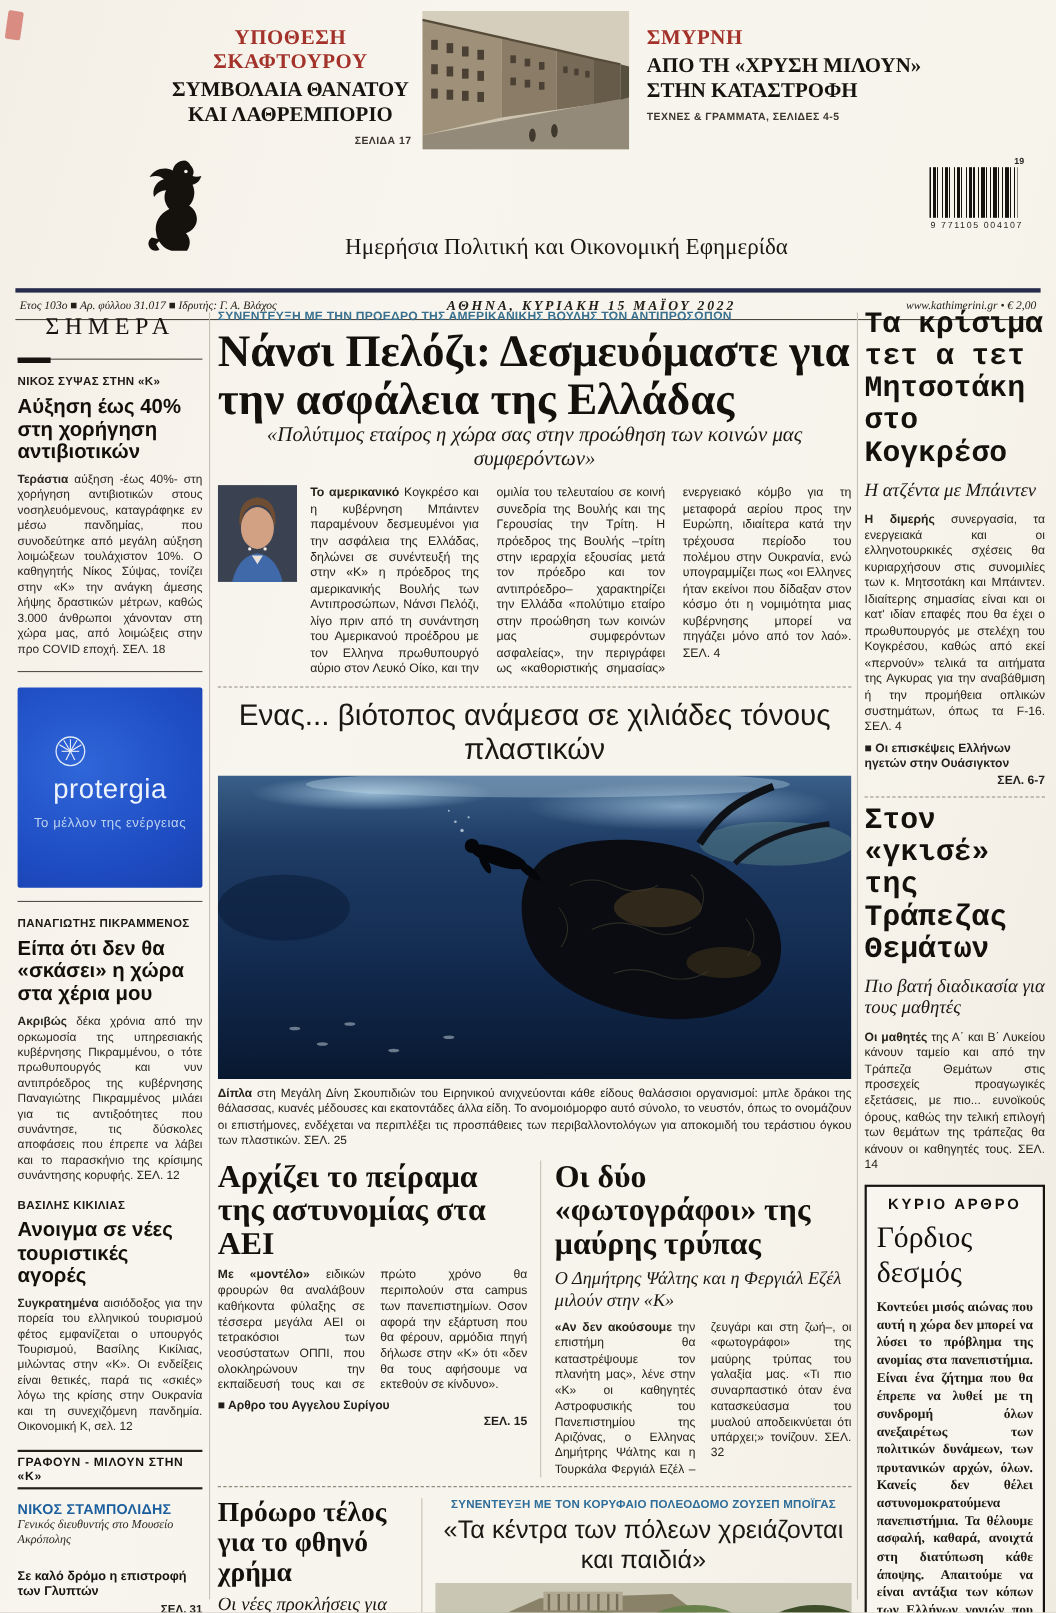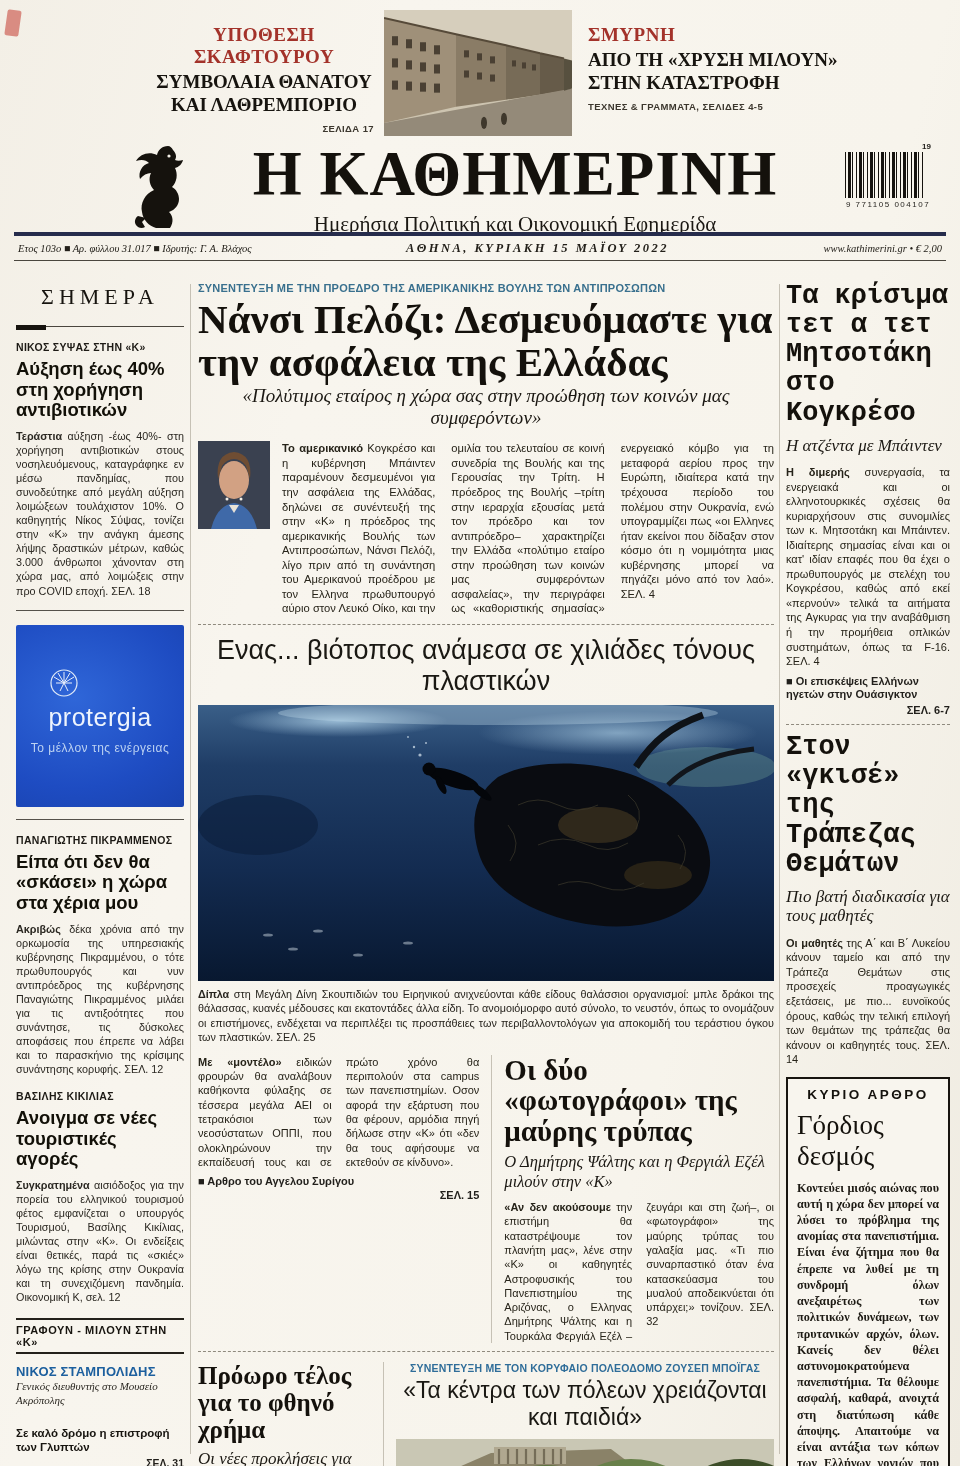--- a/index.html
+++ b/index.html
@@ -22,21 +22,21 @@
   .mast-title{position:absolute;left:195px;top:0px;width:640px;text-align:center;
               font-family:"Liberation Serif",serif;font-weight:700;font-size:63px;letter-spacing:1px;color:#14110c;}
   .mast-sub{position:absolute;left:195px;top:74px;width:640px;text-align:center;
             font-family:"Liberation Serif",serif;font-size:21px;color:#1b1813;}
   .barcode-wrap{position:absolute;left:845px;top:4px;width:86px;height:70px;}
   .barcode{width:80px;height:46px;margin-top:10px;
            background:repeating-linear-gradient(90deg,#15120e 0 1px,transparent 1px 3px,#15120e 3px 6px,transparent 6px 7px,#15120e 7px 8px,transparent 8px 11px);}
   .barcode-issue{position:absolute;right:0;top:0;font-size:8px;font-weight:700;}
   .barcode-num{font-size:8px;letter-spacing:1.5px;margin-top:2px;text-align:center;}
   
-  .dateline{position:absolute;top:232px;left:14px;right:14px;border-top:4px solid #262c4c;border-bottom:1px solid #4a463e;
+  .dateline{position:absolute;top:262px;left:14px;right:14px;border-top:4px solid #262c4c;border-bottom:1px solid #4a463e;
             height:24px;display:flex;align-items:center;justify-content:space-between;
             font-family:"Liberation Serif",serif;font-style:italic;font-size:10.5px;color:#23201a;padding:0 4px;}
   .dateline .c{font-weight:700;font-size:12.5px;letter-spacing:2.5px;}
   
   .content{position:absolute;top:280px;left:0;right:0;bottom:2px;}
   .vrule{position:absolute;top:4px;bottom:10px;width:1px;background:#c6c1b5;}
   .col-left{position:absolute;left:16px;top:4px;width:168px;}
   .col-center{position:absolute;left:198px;top:2px;width:576px;}
   .col-right{position:absolute;left:786px;top:2px;width:164px;}
   .dashed{border:none;border-top:1px dashed #8f8a7e;margin:8px 0;}
@@ -161,21 +161,20 @@
       <div class="teaser-page">ΤΕΧΝΕΣ &amp; ΓΡΑΜΜΑΤΑ, ΣΕΛΙΔΕΣ 4-5</div>
     </div>
   </div>
 
   <div class="masthead">
     <svg class="griffin" viewBox="0 0 62 88">
       <path fill="#15120d" d="M40 4c-6 0-10 4-11 9-8-4-17-1-21 6 6-2 10-1 13 2-7 2-11 9-9 16 3-4 7-6 11-6-3 6-1 13 3 17-9 4-14 13-12 22 1 8 7 14 14 16h14c4-6 3-12-1-16 6-2 10-7 10-13 0-5-3-10-7-12 5-5 6-13 3-19 4-1 7-4 8-8-3 1-6 1-8 0 2-3 1-7-2-10-1-2-3-4-5-4z"></path>
       <path fill="#15120d" d="M10 74c-3 2-4 6-2 9 2 3 6 4 9 2l-3-5 4-4z"></path>
       <circle cx="41" cy="14" r="1.6" fill="#f4f0e7"></circle>
     </svg>
-    <div class="mast-title serif">Η ΚΑΘΗΜΕΡΙΝΗ</div>
     <div class="mast-sub">Ημερήσια Πολιτική και Οικονομική Εφημερίδα</div>
     <div class="barcode-wrap">
       <div class="barcode-issue">19</div>
       <div class="barcode"></div>
       <div class="barcode-num">9 771105 004107</div>
     </div>
   </div>
 
   <div class="dateline">
     <span>Ετος 103ο ■ Αρ. φύλλου 31.017 ■ Ιδρυτής: Γ. Α. Βλάχος</span>
@@ -312,20 +311,21 @@
             <ellipse cx="95" cy="244" rx="5" ry="1.6"></ellipse>
             <ellipse cx="120" cy="226" rx="5" ry="1.6"></ellipse>
           <ellipse cx="160" cy="250" rx="5" ry="1.6"></ellipse>
             <ellipse cx="210" cy="238" rx="5" ry="1.6"></ellipse>
         </g>
       </svg>
       <p class="caption"><span class="lead">Δίπλα</span> <span>στη Μεγάλη Δίνη Σκουπιδιών του Ειρηνικού ανιχνεύονται κάθε είδους θαλάσσιοι οργανισμοί: μπλε δράκοι της θάλασσας, κυανές μέδουσες και εκατοντάδες άλλα είδη. Το ανομοιόμορφο αυτό σύνολο, το νευστόν, όπως το ονομάζουν οι επιστήμονες, ενδέχεται να περιπλέξει τις προσπάθειες των περιβαλλοντολόγων για αποκομιδή του τεράστιου όγκου των πλαστικών. ΣΕΛ. 25</span></p>
 
       <div class="mid-row">
         <div class="mid-a">
+          <div class="mid-head">Αρχίζει το πείραμα της αστυνομίας στα ΑΕΙ</div>
           <p class="two-col" style="margin:0"><span class="lead">Με «μοντέλο»</span> <span>ειδικών φρουρών θα αναλάβουν καθήκοντα φύλαξης σε τέσσερα μεγάλα ΑΕΙ οι τετρακόσιοι των νεοσύστατων ΟΠΠΙ, που ολοκληρώνουν την εκπαίδευσή τους και σε πρώτο χρόνο θα περιπολούν στα campus των πανεπιστημίων. Οσον αφορά την εξάρτυση που θα φέρουν, αρμόδια πηγή δήλωσε στην «Κ» ότι «δεν θα τους αφήσουμε να εκτεθούν σε κίνδυνο».</span></p>
           <div class="byline"><span>■</span> <span>Αρθρο του Αγγελου Συρίγου</span></div>
           <div class="page-right">ΣΕΛ. 15</div>
         </div>
         <div class="mid-b">
           <div class="mid-head">Οι δύο «φωτογράφοι» της μαύρης τρύπας</div>
           <div class="mid-deck">Ο Δημήτρης Ψάλτης και η Φεργιάλ Εζέλ μιλούν στην «Κ»</div>
           <p class="two-col" style="margin:0"><span class="lead">«Αν δεν ακούσουμε</span> <span>την επιστήμη θα καταστρέψουμε τον πλανήτη μας», λένε στην «Κ» οι καθηγητές Αστροφυσικής του Πανεπιστημίου της Αριζόνας, ο Ελληνας Δημήτρης Ψάλτης και η Τουρκάλα Φεργιάλ Εζέλ –ζευγάρι και στη ζωή–, οι «φωτογράφοι» της μαύρης τρύπας του γαλαξία μας. «Τι πιο συναρπαστικό όταν ένα κατασκεύασμα του μυαλού αποδεικνύεται ότι υπάρχει;» τονίζουν. ΣΕΛ. 32</span></p>
         </div>
       </div>

